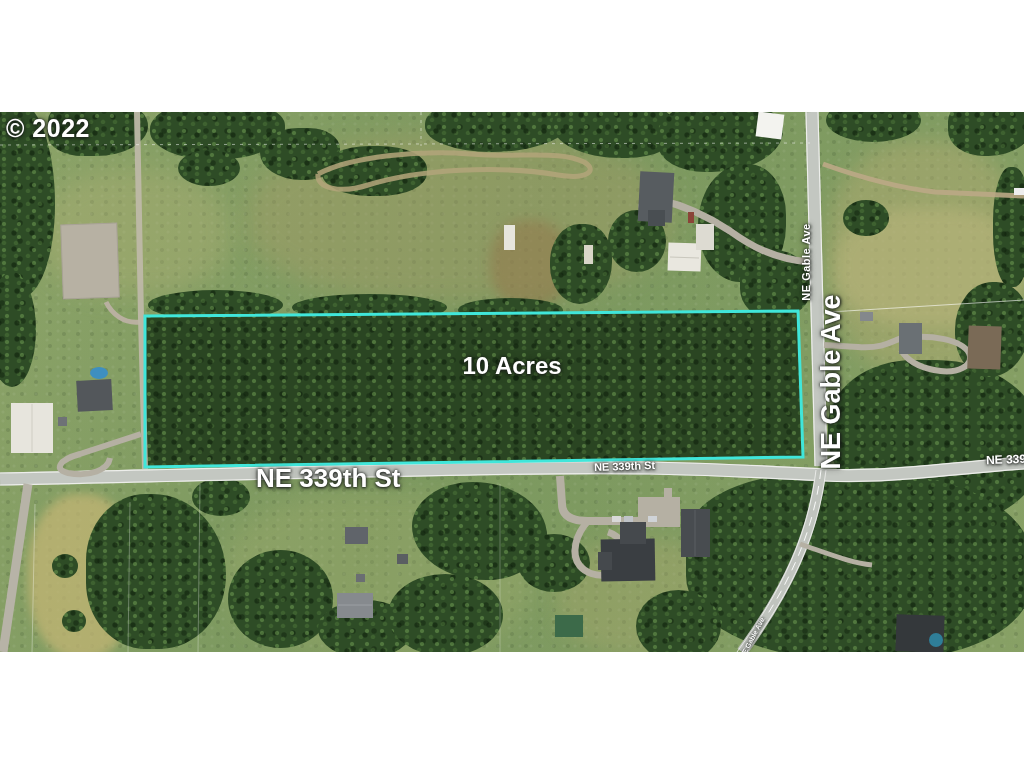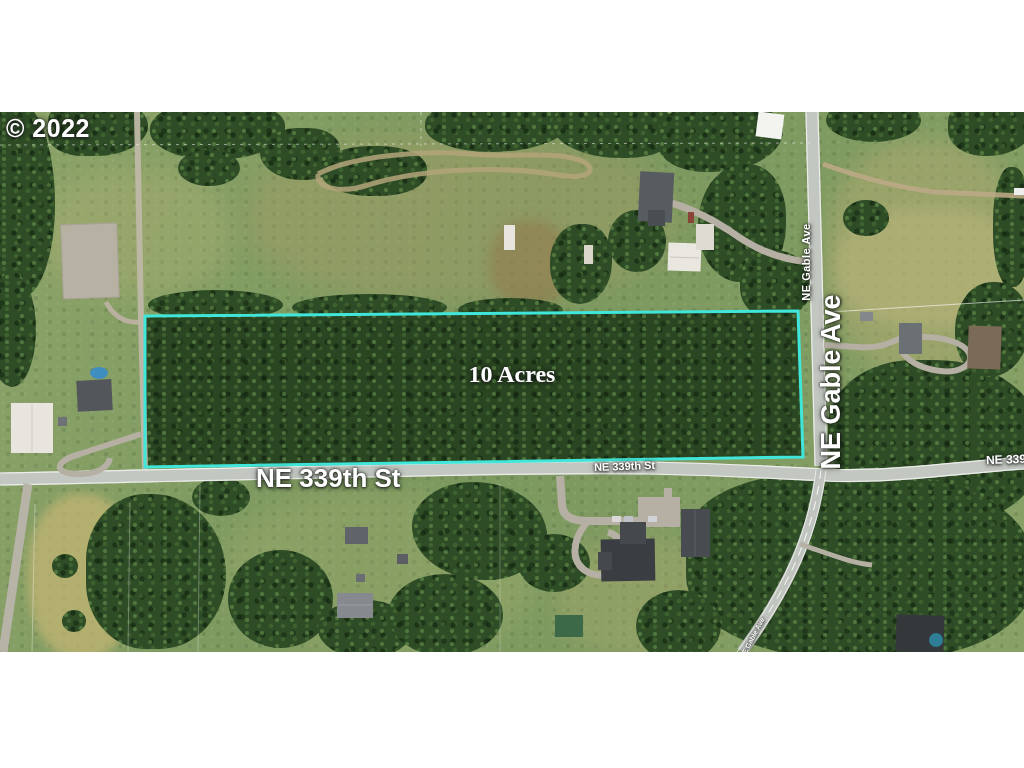--- a/index.html
+++ b/index.html
@@ -164,21 +164,21 @@
         <rect x="968" y="214" width="33" height="43" fill="#7a6a56" transform="rotate(2 984 235)"></rect>
         <rect x="860" y="200" width="13" height="9" fill="#84888c"></rect>
         <rect x="1014" y="76" width="10" height="7" fill="#eeeeee"></rect>
       </g>
 
       <polygon points="145,204 798,199 803,345 145,355" fill="none" stroke="#40E6DA" stroke-width="3"></polygon>
     </svg>
 
     <div class="lbl" style="left:6px;top:2px;font-size:25px;letter-spacing:.5px;">© 2022</div>
 
-    <div class="parcel-label" style="left:512px;top:247px;font-family:Liberation Serif, serif;">
+    <div class="parcel-label" style="left:512px;top:239px;">
       <div>10 Acres</div>
     </div>
 
     <div class="lbl" style="left:256px;top:351px;font-size:26px;">NE 339th St</div>
     <div class="lbl" style="left:594px;top:348px;font-size:11px;transform:rotate(-2deg);">NE 339th St</div>
     <div class="lbl" style="left:986px;top:340px;font-size:12px;transform:rotate(-2deg);">NE 339th St</div>
     <div class="lbl rot" style="left:806px;top:150px;font-size:11px;letter-spacing:.5px;">NE Gable Ave</div>
     <div class="lbl rot" style="left:831px;top:270px;font-size:27px;">NE Gable Ave</div>
     <div class="lbl" style="left:752px;top:526px;font-size:7px;transform:translate(-50%,-50%) rotate(-62deg);opacity:.9;">NE Gable Ave</div>
   </div>

